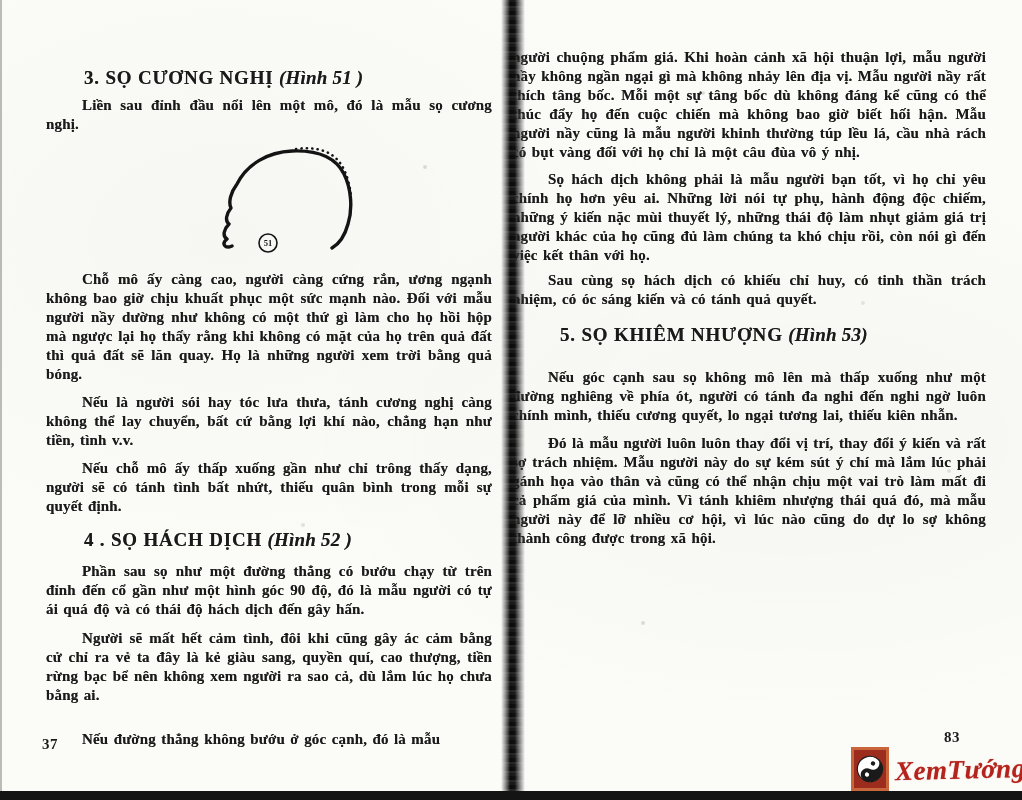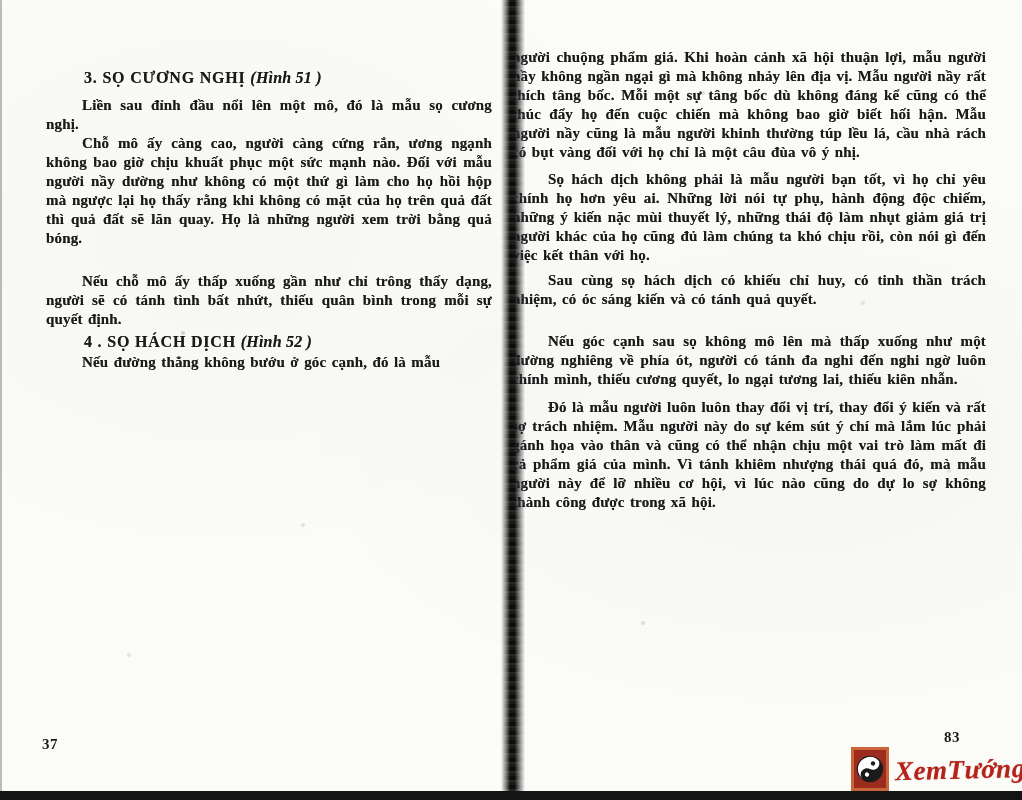--- a/index.html
+++ b/index.html
@@ -18,21 +18,21 @@
   .col { position:absolute; }
   .col-left  { left:46px;  top:68px; width:446px; }
   .col-right { left:7px;   top:48px; width:474px; }
   p.body-text {
     margin:0; font-size:15px; line-height:19px; font-weight:700;
     text-align:justify; letter-spacing:.15px; word-spacing:1.5px;
     text-shadow:0 0 .4px rgba(20,20,20,.55); hyphens:none;
   }
   p.indent { text-indent:36px; }
   h3.sec-heading {
-    margin:0; font-size:16px; line-height:20px; font-weight:700;
+    margin:0; font-size:19px; line-height:20px; font-weight:700;
     letter-spacing:.8px; padding-left:38px; white-space:nowrap;
     text-shadow:0 0 .4px rgba(20,20,20,.6);
   }
   h3.sec-heading .fig-ref { font-style:italic; letter-spacing:.2px; }
   .figure-block { position:relative; }
   .fig51 { height:124px; margin-top:4px; }
   .fig51 svg { position:absolute; left:166px; top:0; }
   .figrow { height:118px; margin-top:12px; position:relative; }
   .figrow svg { position:absolute; top:0; }
   .fig52 { left:63px; }
@@ -79,41 +79,53 @@
 
 <div class="scan">
 
   <div class="page page-left">
     <div class="col col-left">
 
       <h3 class="sec-heading"><span>3. SỌ CƯƠNG NGHỊ </span><span class="fig-ref">(Hình 51 )</span></h3>
 
       <p class="body-text indent" style="margin-top:8px">Liền sau đỉnh đầu nổi lên một mô, đó là mẫu sọ cương nghị.</p>
 
+      <div class="figure-block fig51">
+        <svg width="160" height="124" viewBox="0 0 160 124">
+          <path class="head-solid" d="M20 108 C13 111 9 106 15 101 C10 98 12 91 17 86 C13 83 14 76 19 70 C16 64 19 54 25 46 C35 26 56 14 80 13 C106 12 124 20 132 36 C139 50 141 70 136 86 C133 97 127 106 120 110"></path>
+          <path class="head-dotted" d="M84 11 C106 8 122 14 130 28 C135 36 138 48 139 58"></path>
+          <circle class="fig-label-circle" cx="56" cy="105" r="9"></circle>
+          <text class="fig-label-num" x="56" y="108" text-anchor="middle">51</text>
+        </svg>
+      </div>
 
-      <p class="body-text indent" style="margin-top:0">Chỗ mô ấy càng cao, người càng cứng rắn, ương ngạnh không bao giờ chịu khuất phục một sức mạnh nào. Đối với mẫu người nầy dường như không có một thứ gì làm cho họ hồi hộp mà ngược lại họ thấy rằng khi không có mặt của họ trên quả đất thì quả đất sẽ lăn quay. Họ là những người xem trời bằng quả bóng.</p>
-      <p class="body-text indent" style="margin-top:24px">Nếu chỗ mô ấy thấp xuống gần như chỉ trông thấy dạng, người sẽ có tánh tình bất nhứt, thiếu quân bình trong mỗi sự quyết định.</p>
+      <p class="body-text indent" style="margin-top:8px">Chỗ mô ấy càng cao, người càng cứng rắn, ương ngạnh không bao giờ chịu khuất phục một sức mạnh nào. Đối với mẫu người nầy dường như không có một thứ gì làm cho họ hồi hộp mà ngược lại họ thấy rằng khi không có mặt của họ trên quả đất thì quả đất sẽ lăn quay. Họ là những người xem trời bằng quả bóng.</p>
+      <p class="body-text indent" style="margin-top:9px">Nếu là người sói hay tóc lưa thưa, tánh cương nghị càng không thể lay chuyển, bất cứ bằng lợi khí nào, chẳng hạn như tiền, tình v.v.</p>
+      <p class="body-text indent" style="margin-top:9px">Nếu chỗ mô ấy thấp xuống gần như chỉ trông thấy dạng, người sẽ có tánh tình bất nhứt, thiếu quân bình trong mỗi sự quyết định.</p>
 
-      <h3 class="sec-heading" style="margin-top:3px"><span>4 . SỌ HÁCH DỊCH </span><span class="fig-ref">(Hình 52 )</span></h3>
+      <h3 class="sec-heading" style="margin-top:14px"><span>4 . SỌ HÁCH DỊCH </span><span class="fig-ref">(Hình 52 )</span></h3>
 
-      <p class="body-text indent" style="margin-top:1px">Nếu đường thẳng không bướu ở góc cạnh, đó là mẫu</p>
+      <p class="body-text indent" style="margin-top:12px">Phần sau sọ như một đường thẳng có bướu chạy từ trên đỉnh đến cổ gần như một hình góc 90 độ, đó là mẫu người có tự ái quá độ và có thái độ hách dịch đến gây hấn.</p>
+      <p class="body-text indent" style="margin-top:10px">Người sẽ mất hết cảm tình, đôi khi cũng gây ác cảm bằng cử chỉ ra vẻ ta đây là kẻ giàu sang, quyền quí, cao thượng, tiền rừng bạc bể nên không xem người ra sao cả, dù lắm lúc họ chưa bằng ai.</p>
+      <p class="body-text indent" style="margin-top:25px">Nếu đường thẳng không bướu ở góc cạnh, đó là mẫu</p>
     </div>
 
     <p class="page-number pn-82">37</p>
   </div>
 
   <div class="page page-right">
     <div class="col col-right">
 
       <p class="body-text">người chuộng phẩm giá. Khi hoàn cảnh xã hội thuận lợi, mẫu người nầy không ngần ngại gì mà không nhảy lên địa vị. Mẫu người nầy rất thích tâng bốc. Mỗi một sự tâng bốc dù không đáng kể cũng có thể thúc đẩy họ đến cuộc chiến mà không bao giờ biết hối hận. Mẫu người nầy cũng là mẫu người khinh thường túp lều lá, cầu nhà rách có bụt vàng đối với họ chỉ là một câu đùa vô ý nhị.</p>
       <p class="body-text indent" style="margin-top:8px">Sọ hách dịch không phải là mẫu người bạn tốt, vì họ chỉ yêu chính họ hơn yêu ai. Những lời nói tự phụ, hành động độc chiếm, những ý kiến nặc mùi thuyết lý, những thái độ làm nhụt giảm giá trị người khác của họ cũng đủ làm chúng ta khó chịu rồi, còn nói gì đến việc kết thân với họ.</p>
 
 
       <p class="body-text indent" style="margin-top:6px">Sau cùng sọ hách dịch có khiếu chỉ huy, có tinh thần trách nhiệm, có óc sáng kiến và có tánh quả quyết.</p>
 
+      <h3 class="sec-heading" style="margin-top:16px; padding-left:48px"><span>5. SỌ KHIÊM NHƯỢNG </span><span class="fig-ref">(Hình 53)</span></h3>
 
       <p class="body-text indent" style="margin-top:23px">Nếu góc cạnh sau sọ không mô lên mà thấp xuống như một đường nghiêng về phía ót, người có tánh đa nghi đến nghi ngờ luôn chính mình, thiếu cương quyết, lo ngại tương lai, thiếu kiên nhẫn.</p>
       <p class="body-text indent" style="margin-top:9px">Đó là mẫu người luôn luôn thay đổi vị trí, thay đổi ý kiến và rất sợ trách nhiệm. Mẫu người này do sự kém sút ý chí mà lắm lúc phải gánh họa vào thân và cũng có thể nhận chịu một vai trò làm mất đi cả phẩm giá của mình. Vì tánh khiêm nhượng thái quá đó, mà mẫu người này để lỡ nhiều cơ hội, vì lúc nào cũng do dự lo sợ không thành công được trong xã hội.</p>
     </div>
 
     <p class="page-number pn-83">83</p>
   </div>
 
   <div class="gutter"></div>
   <div class="bottom-bar"></div>

